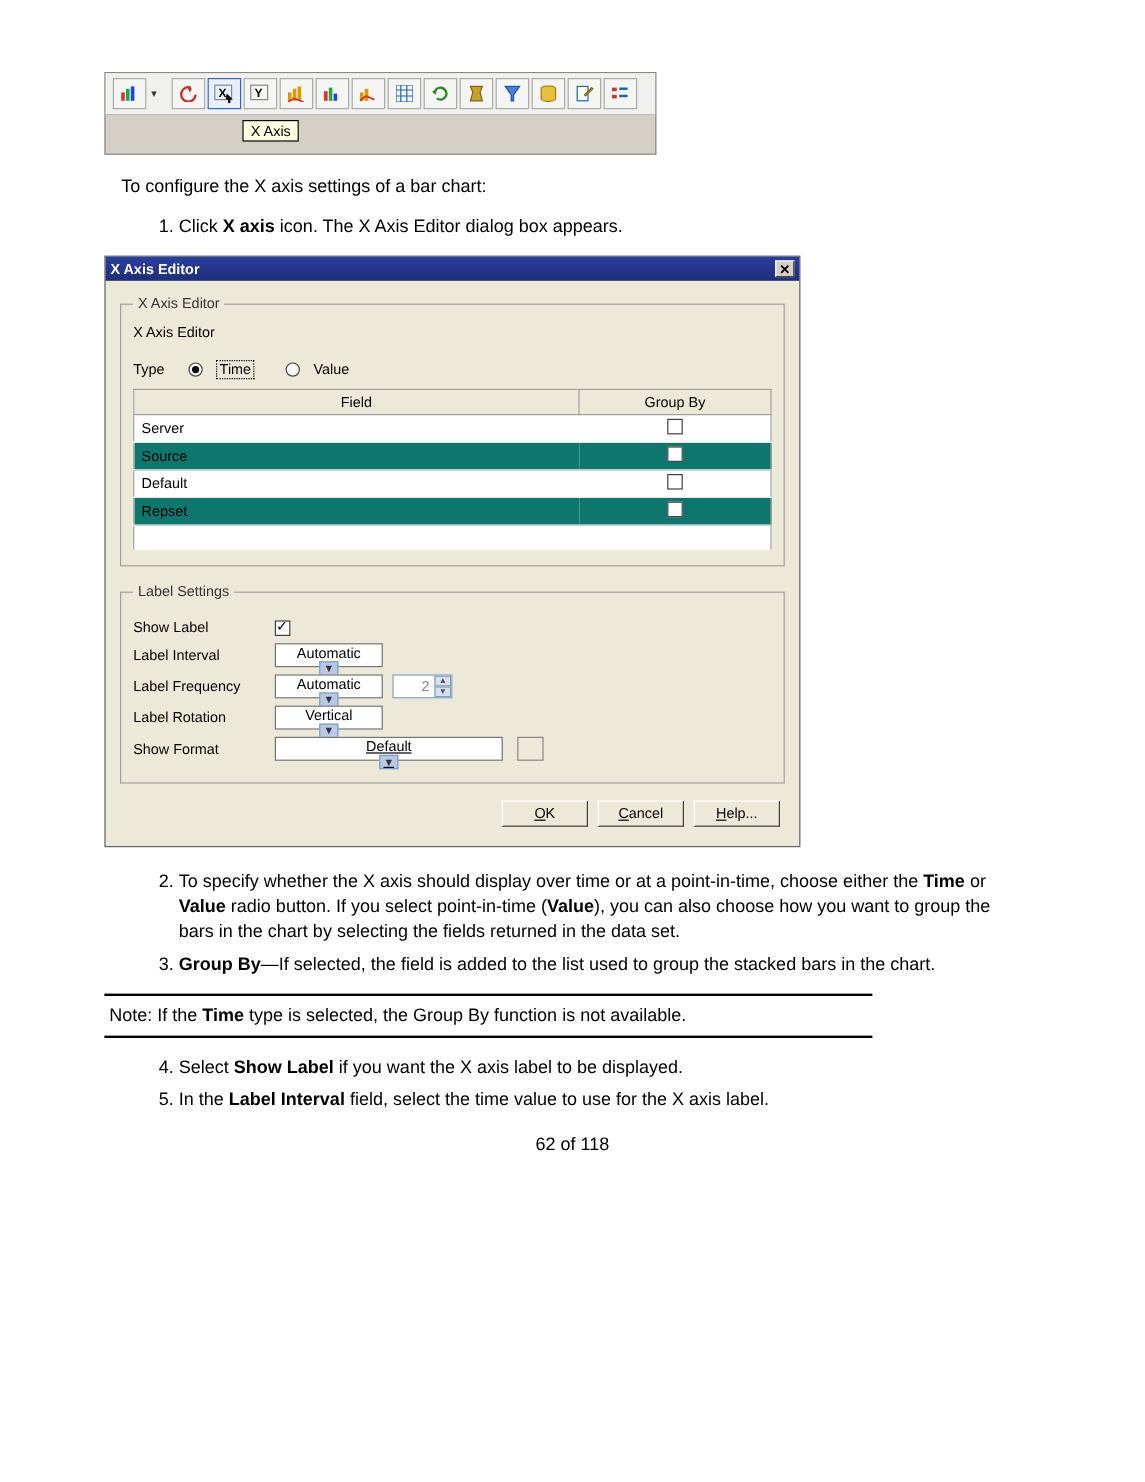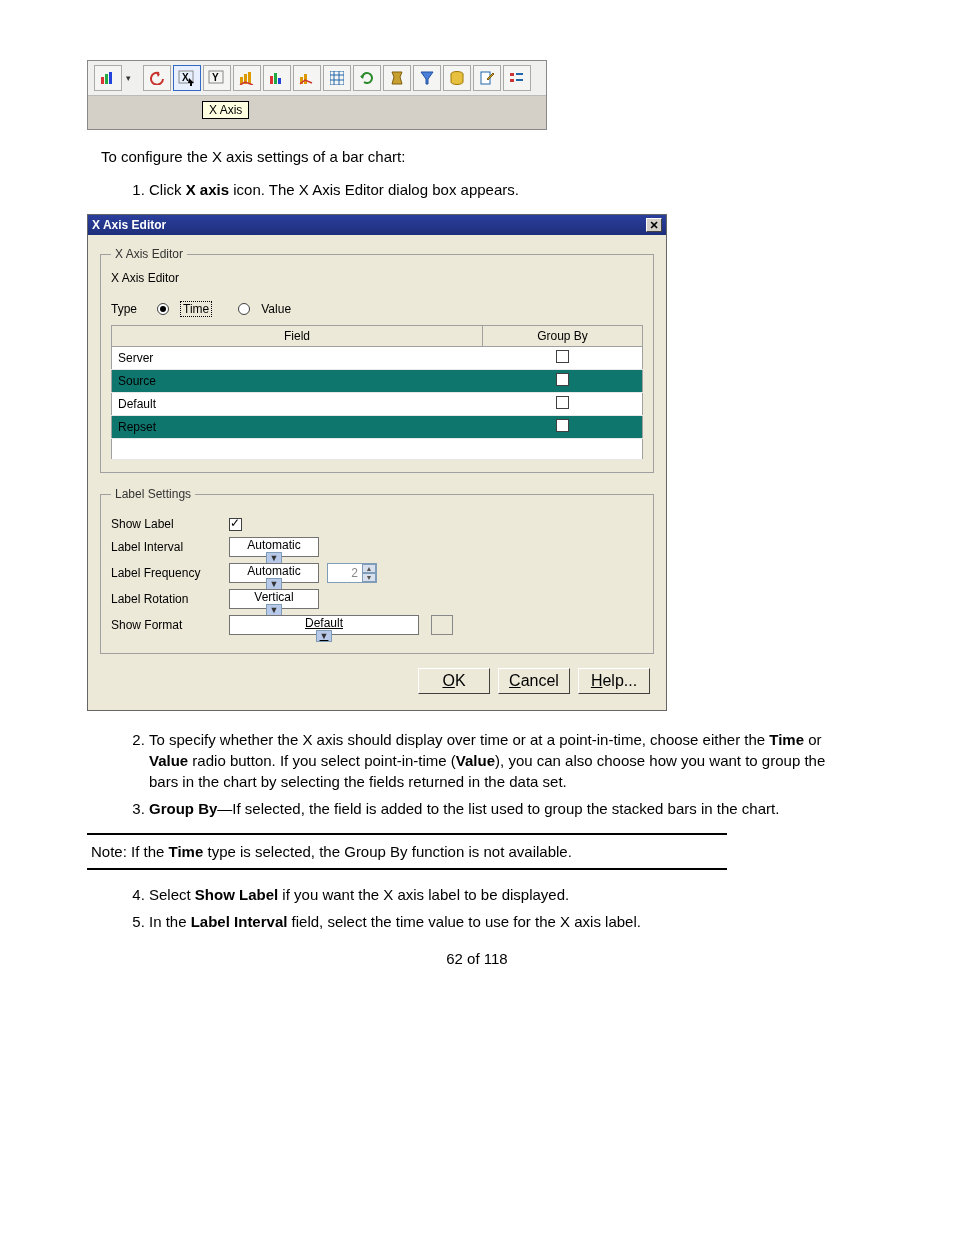--- a/index.html
+++ b/index.html
@@ -189,21 +189,21 @@
   .dlg-buttons {
     display:flex; justify-content:flex-end; gap:8px;
     padding: 0 4px 4px 4px;
   }
   .win-btn {
     min-width:72px;
     padding:3px 8px;
     background:#ece9d8;
     border:1px solid #404040;
     border-top-color:#fff; border-left-color:#fff;
-    font-size:16px;
+    font-size:12px;
     text-align:center;
     cursor:pointer;
   }
   .mnemonic { text-decoration: underline; }
 
   .note-block {
     border-top: 2px solid #000;
     border-bottom: 2px solid #000;
     padding: 8px 4px;
     margin: 14px 0;

